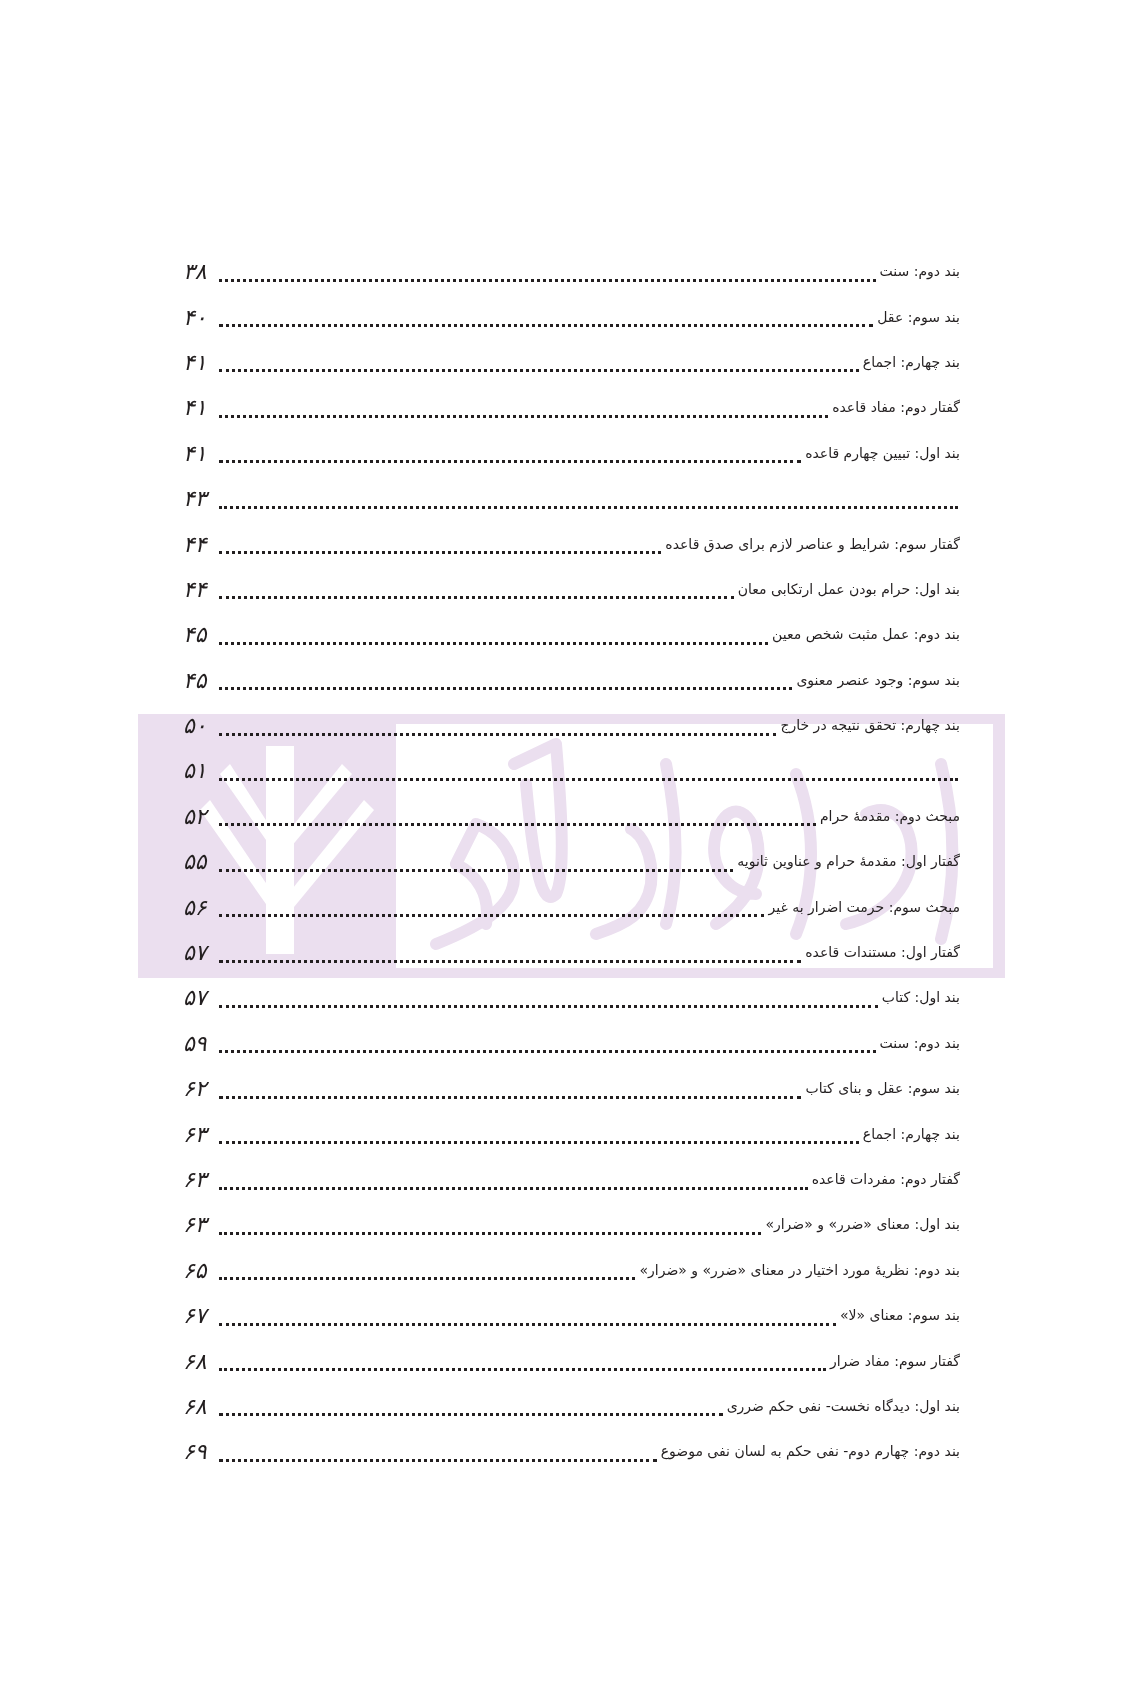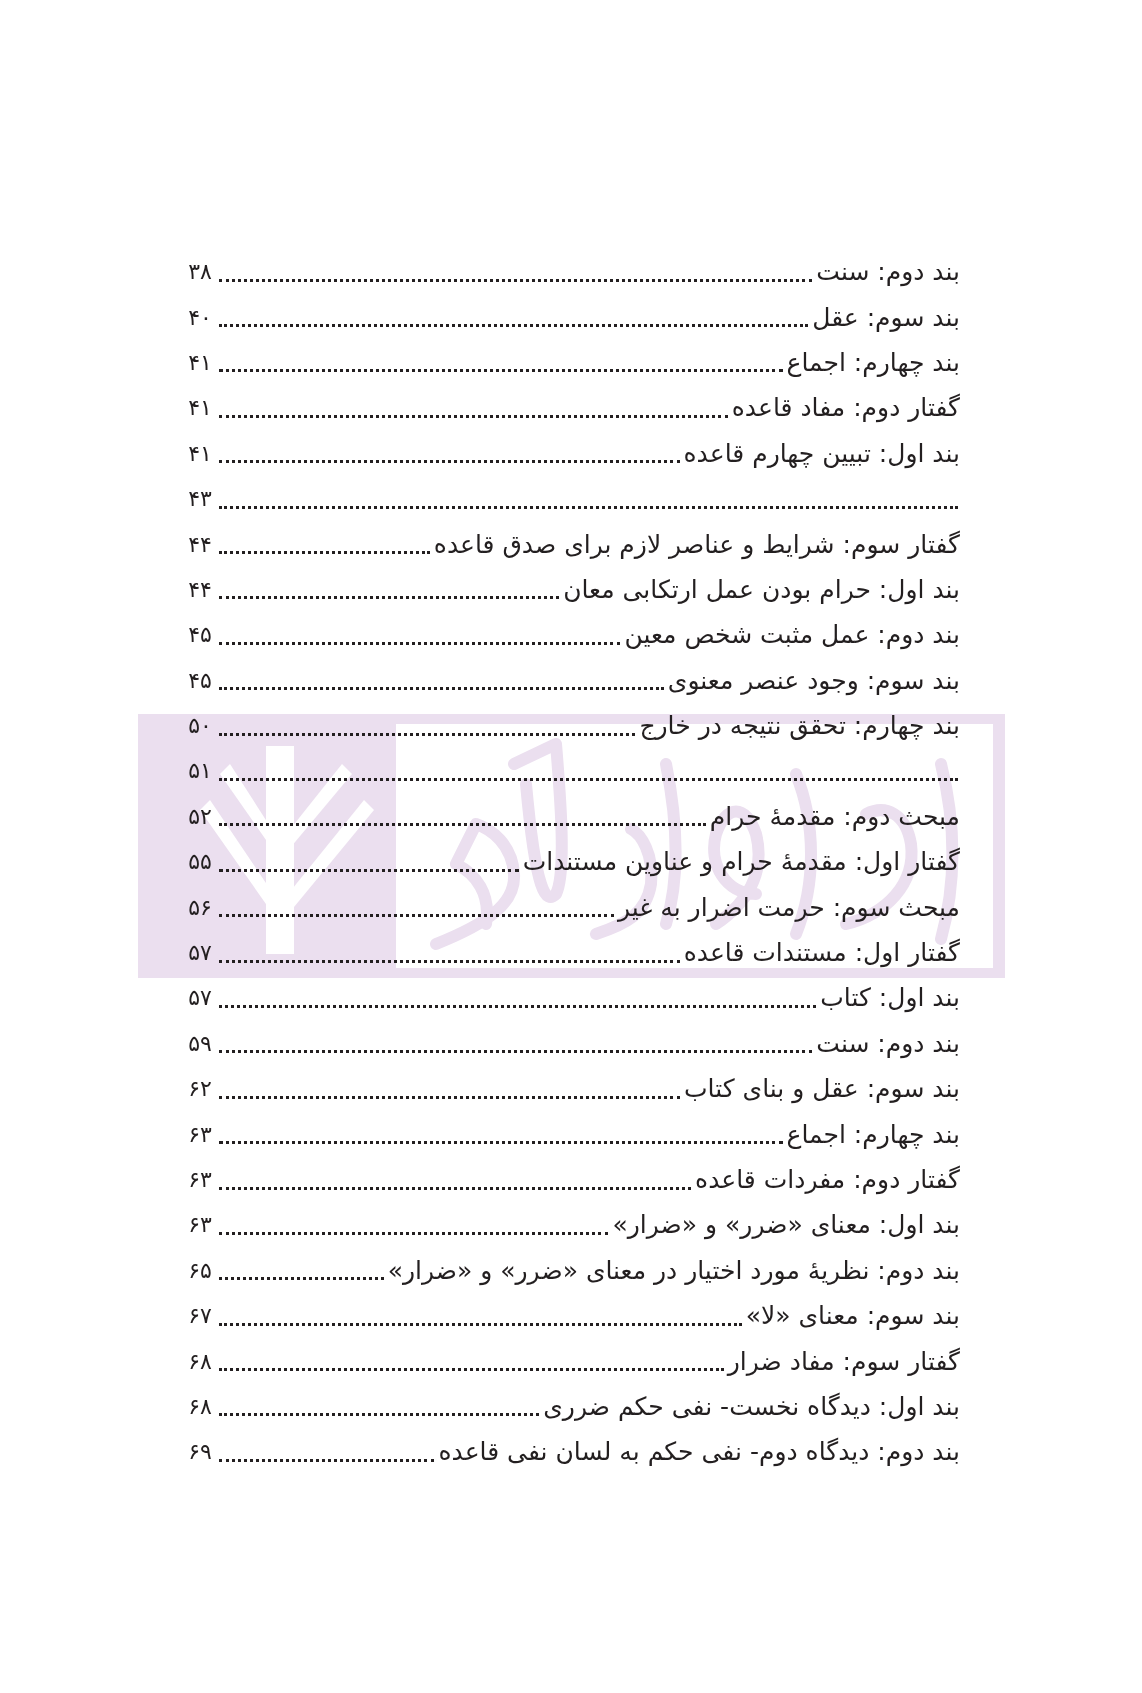--- a/index.html
+++ b/index.html
@@ -7,25 +7,25 @@
          font-family:"DejaVu Sans", sans-serif; color:#231f20; }
   .watermark { position:absolute; left:138px; top:714px; width:867px; height:264px;
                background:#ebdfef; z-index:0; }
   .wm-inner { position:absolute; left:258px; top:10px; width:597px; height:244px;
               background:#ffffff; }
   .wm-tree { position:absolute; left:0; top:0; }
   .wm-letters { position:absolute; left:258px; top:10px; }
   .toc { position:absolute; left:183px; top:249px; width:777px; z-index:1; }
   .row { position:relative; height:45.4px; display:flex; direction:rtl;
          align-items:center; }
-  .title { white-space:nowrap; font-size:25px; line-height:45px; padding-left:2px;
+  .title { white-space:nowrap; font-size:14px; line-height:45px; padding-left:2px;
            background:transparent; }
   .leader { flex:1; height:1px; margin:0 2px; align-self:center;
             border-bottom:3px dotted #231f20; transform:translateY(8px); }
-  .page { width:34px; text-align:center; font-size:22px; line-height:45px; direction:rtl; }
+  .page { width:34px; text-align:left; font-size:22px; line-height:45px; direction:rtl;font-style:italic; }
 </style>
 </head>
 <body>
 
 <div class="watermark">
   <svg class="wm-tree" width="258" height="264" viewBox="0 0 258 264">
     <rect x="128" y="32" width="28" height="208" fill="#ffffff"></rect>
     <polygon points="82,60 92,50 142,128 142,146" fill="#ffffff"></polygon>
     <polygon points="214,60 204,50 142,128 142,146" fill="#ffffff"></polygon>
     <polygon points="62,96 72,86 142,190 142,210" fill="#ffffff"></polygon>
@@ -117,21 +117,21 @@
     <span class="page">۵۱</span>
   </div>
 
   <div class="row">
     <span class="title">مبحث دوم: مقدمۀ حرام</span>
     <span class="leader"></span>
     <span class="page">۵۲</span>
   </div>
 
   <div class="row">
-    <span class="title">گفتار اول: مقدمۀ حرام و عناوین مستندات</span>
+    <span class="title">گفتار اول: مقدمۀ حرام و عناوین ثانویه</span>
     <span class="leader"></span>
     <span class="page">۵۵</span>
   </div>
 
   <div class="row">
     <span class="title">مبحث سوم: حرمت اضرار به غیر</span>
     <span class="leader"></span>
     <span class="page">۵۶</span>
   </div>
 
@@ -195,17 +195,17 @@
     <span class="page">۶۸</span>
   </div>
 
   <div class="row">
     <span class="title">بند اول: دیدگاه نخست- نفی حکم ضرری</span>
     <span class="leader"></span>
     <span class="page">۶۸</span>
   </div>
 
   <div class="row">
-    <span class="title">بند دوم: دیدگاه دوم- نفی حکم به لسان نفی قاعده</span>
+    <span class="title">بند دوم: چهارم دوم- نفی حکم به لسان نفی موضوع</span>
     <span class="leader"></span>
     <span class="page">۶۹</span>
   </div>
 </div>
 
 </body></html>

